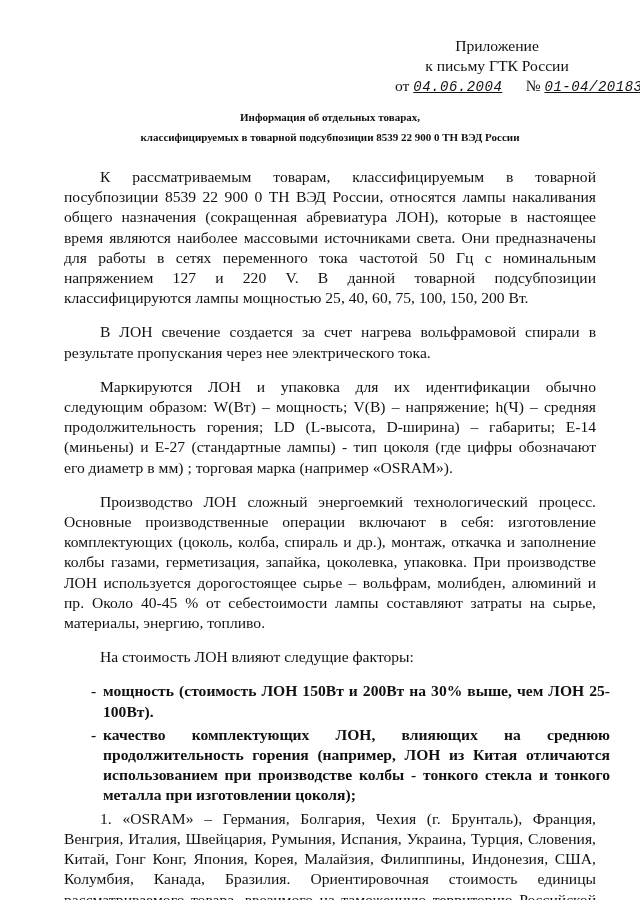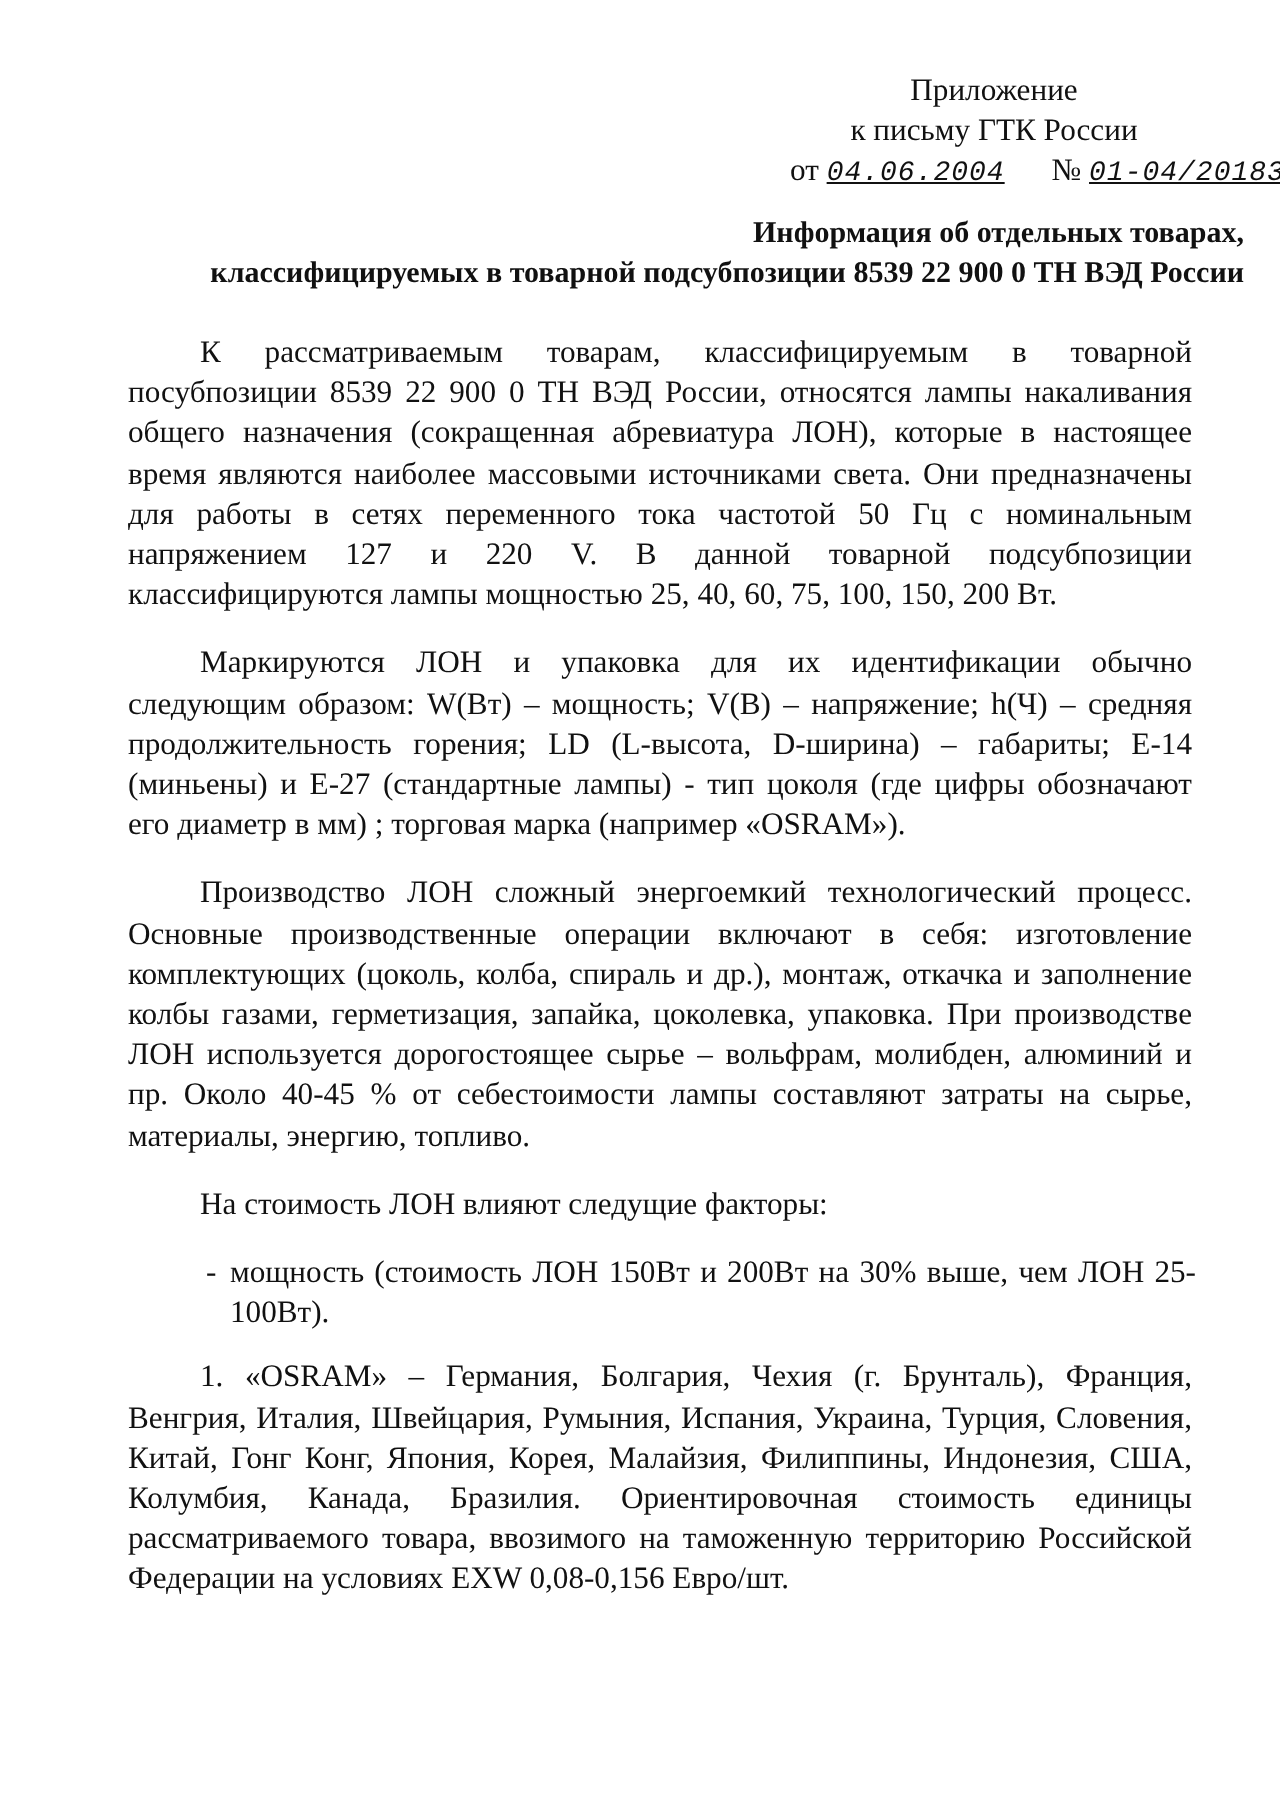--- a/index.html
+++ b/index.html
@@ -5,25 +5,25 @@
   html, body { margin: 0; padding: 0; background: #ffffff; }
   body {
     width: 640px; height: 900px; overflow: hidden; position: relative;
     font-family: "Liberation Serif", "DejaVu Serif", serif;
     color: #111; font-size: 15.6px; line-height: 20.2px;
   }
   .page { position: absolute; left: 50px; top: 0; width: 560px; }
   .appendix { position: absolute; top: 36px; left: 297px; width: 300px; text-align: center; font-size: 15.6px; line-height: 20px; }
   .appendix .ref { text-align: left; padding-left: 48px; }
   .hand { font-family: Liberation Mono, monospace; font-style: italic; font-size: 14px; text-decoration: underline; letter-spacing: 0.5px; }
-  .title { position: absolute; top: 107px; left: 12px; width: 560px; text-align: right; font-weight: bold; font-size: 15px; line-height: 20px; }
+  .title { position: absolute; top: 107px; left: 0; width: 560px; text-align: center; font-weight: bold; font-size: 11px; line-height: 20px; }
   .body { position: absolute; top: 153px; left: 0; width: 560px; }
   p { margin: 14px; text-align: justify; }
   p.ind { text-indent: 36px; }
-  ul.factors { list-style: none; margin: 12px; padding: 0 0 0 53px; }
+  ul.factors { list-style: none; margin: 0; padding: 0 0 0 53px; font-weight: bold; }
   ul.factors li { position: relative; text-align: justify; margin: 0; }
   ul.factors li::before { content: "-"; position: absolute; left: -12px; }
   ul.factors li.gap { margin-top: 3px; }
 </style>
 </head>
 <body>
 
 <div class="page">
 
   <div class="appendix">
@@ -38,22 +38,24 @@
     </div>
   </div>
 
   <div class="title">
     <div>Информация об отдельных товарах,</div>
     <div>классифицируемых в товарной подсубпозиции 8539 22 900 0 ТН ВЭД России</div>
   </div>
 
   <div class="body">
     <p class="ind">К рассматриваемым товарам, классифицируемым в товарной посубпозиции 8539 22 900 0 ТН ВЭД России, относятся лампы накаливания общего назначения (сокращенная абревиатура ЛОН), которые в настоящее время являются наиболее массовыми источниками света. Они предназначены для работы в сетях переменного тока частотой 50 Гц с номинальным напряжением 127 и 220 V. В данной товарной подсубпозиции классифицируются лампы мощностью 25, 40, 60, 75, 100, 150, 200 Вт.</p>
+    <p class="ind">В ЛОН свечение создается за счет нагрева вольфрамовой спирали в результате пропускания через нее электрического тока.</p>
     <p class="ind">Маркируются ЛОН и упаковка для их идентификации обычно следующим образом: W(Вт) – мощность; V(В) – напряжение; h(Ч) – средняя продолжительность горения; LD (L-высота, D-ширина) – габариты; Е-14 (миньены) и Е-27 (стандартные лампы) - тип цоколя (где цифры обозначают его диаметр в мм) ; торговая марка (например «OSRAM»).</p>
     <p class="ind">Производство ЛОН сложный энергоемкий технологический процесс. Основные производственные операции включают в себя: изготовление комплектующих (цоколь, колба, спираль и др.), монтаж, откачка и заполнение колбы газами, герметизация, запайка, цоколевка, упаковка. При производстве ЛОН используется дорогостоящее сырье – вольфрам, молибден, алюминий и пр. Около 40-45 % от себестоимости лампы составляют затраты на сырье, материалы, энергию, топливо.</p>
     <p class="ind">На стоимость ЛОН влияют следущие факторы:</p>
     <ul class="factors">
       <li>мощность (стоимость ЛОН 150Вт и 200Вт на 30% выше, чем ЛОН 25-100Вт).</li>
+      <li class="gap">качество комплектующих ЛОН, влияющих на среднюю продолжительность горения (например, ЛОН из Китая отличаются использованием при производстве колбы - тонкого стекла и тонкого металла при изготовлении цоколя);</li>
     </ul>
     <p class="ind" style="margin-top:3px">1. «OSRAM» – Германия, Болгария, Чехия (г. Брунталь), Франция, Венгрия, Италия, Швейцария, Румыния, Испания, Украина, Турция, Словения, Китай, Гонг Конг, Япония, Корея, Малайзия, Филиппины, Индонезия, США, Колумбия, Канада, Бразилия. Ориентировочная стоимость единицы рассматриваемого товара, ввозимого на таможенную территорию Российской Федерации на условиях EXW 0,08-0,156 Евро/шт.</p>
   </div>
 
 </div>
 
 </body></html>

